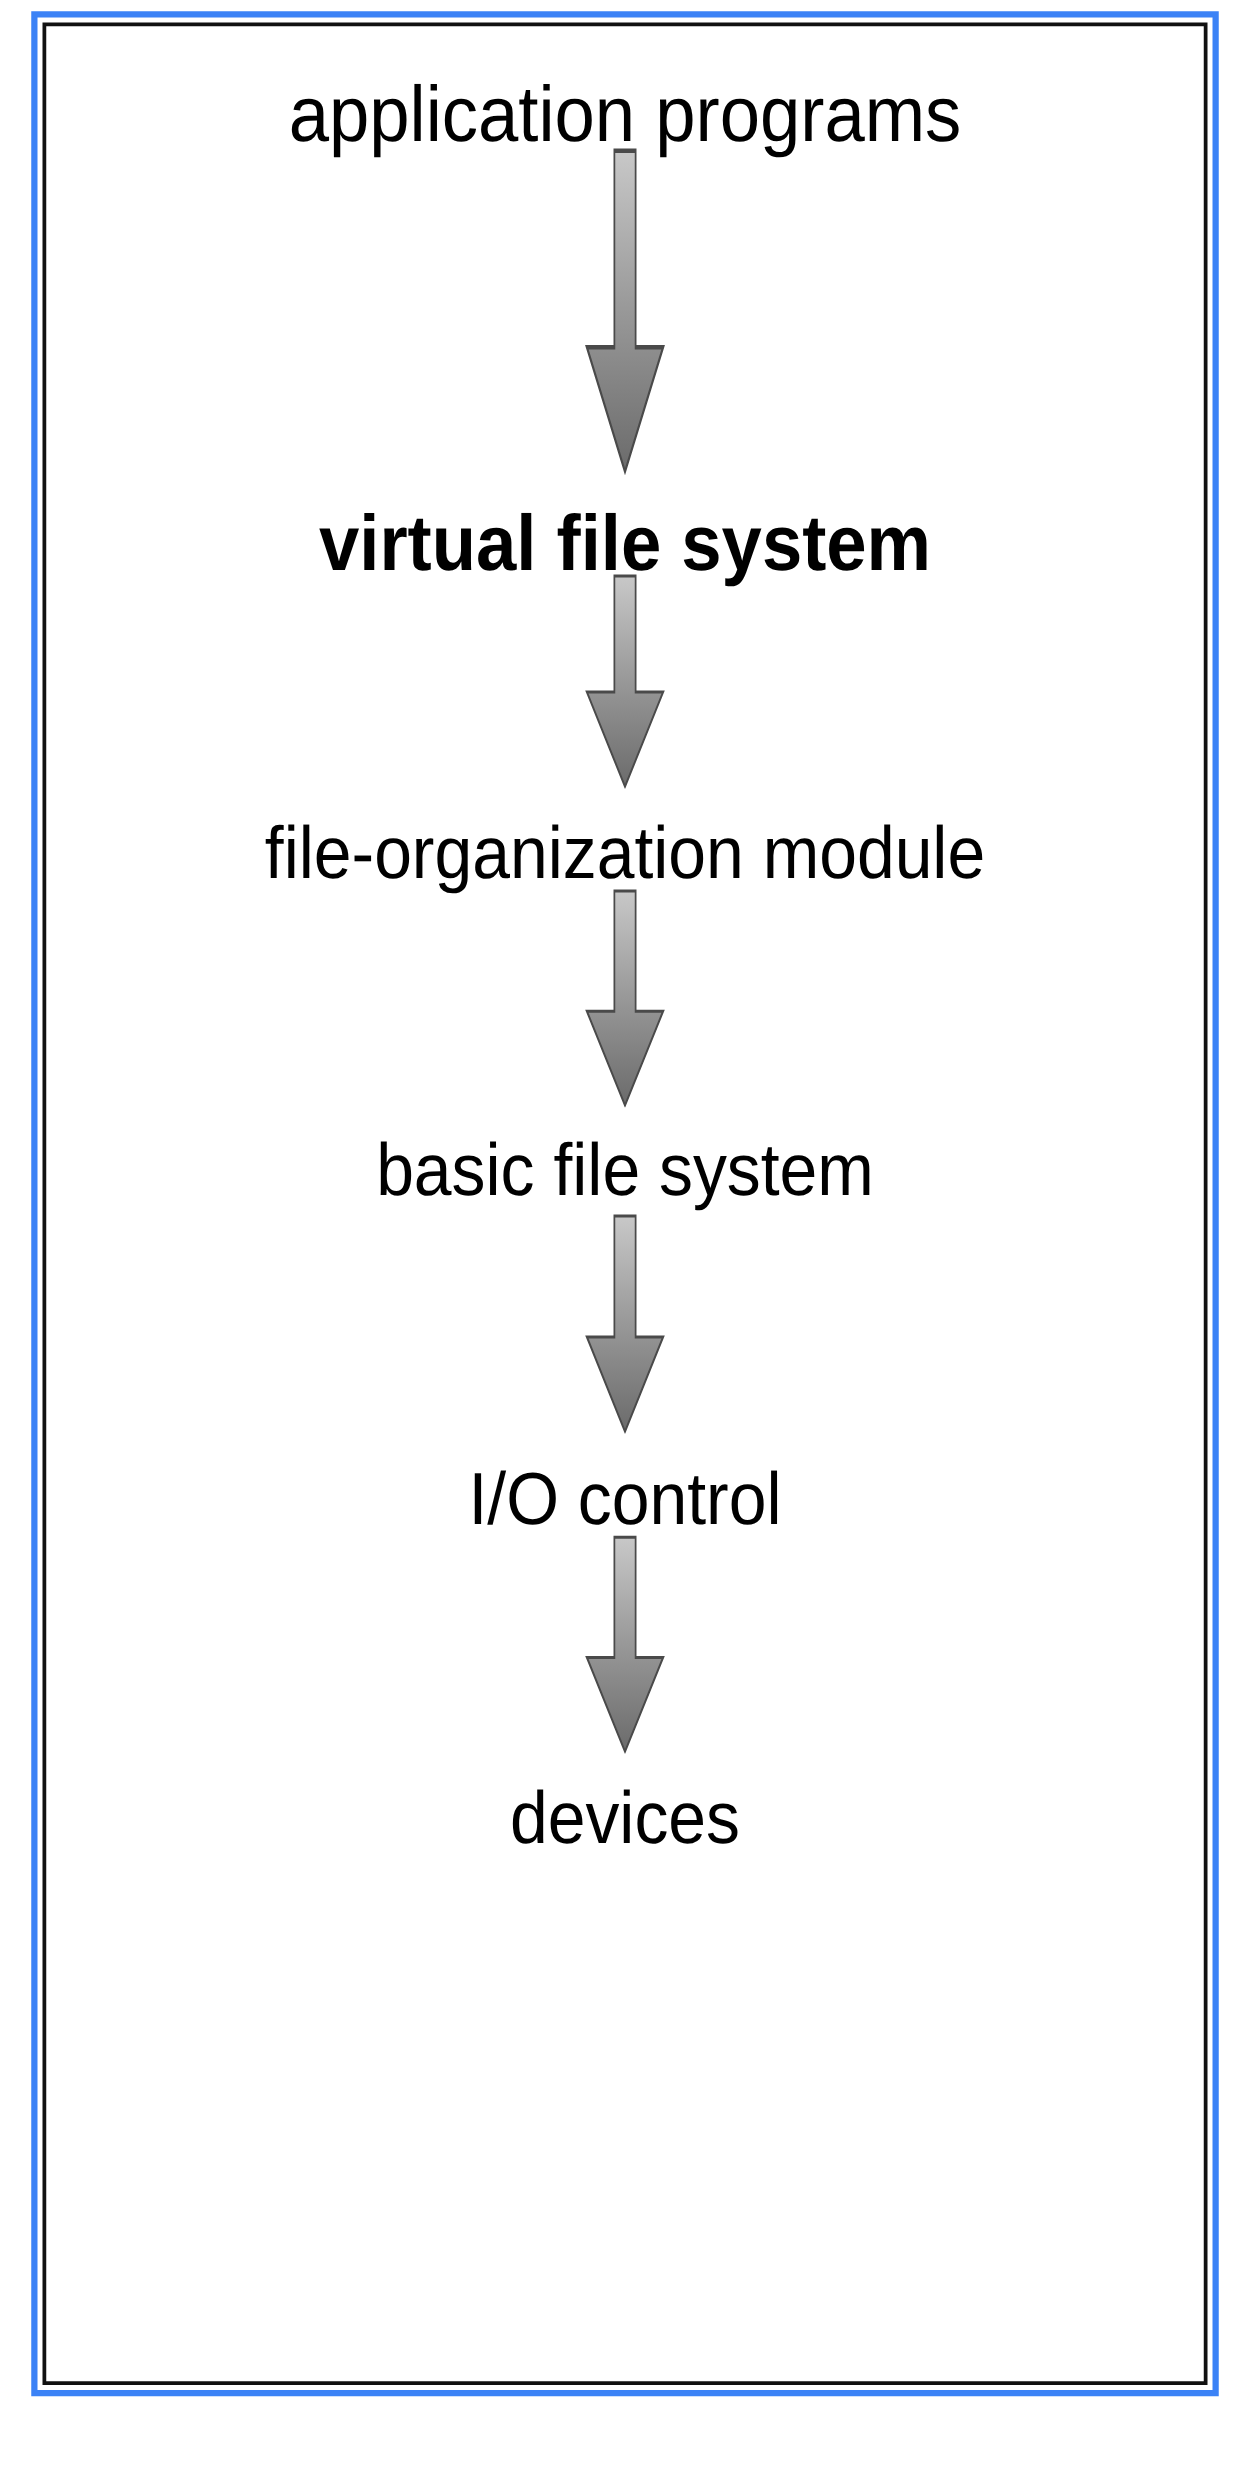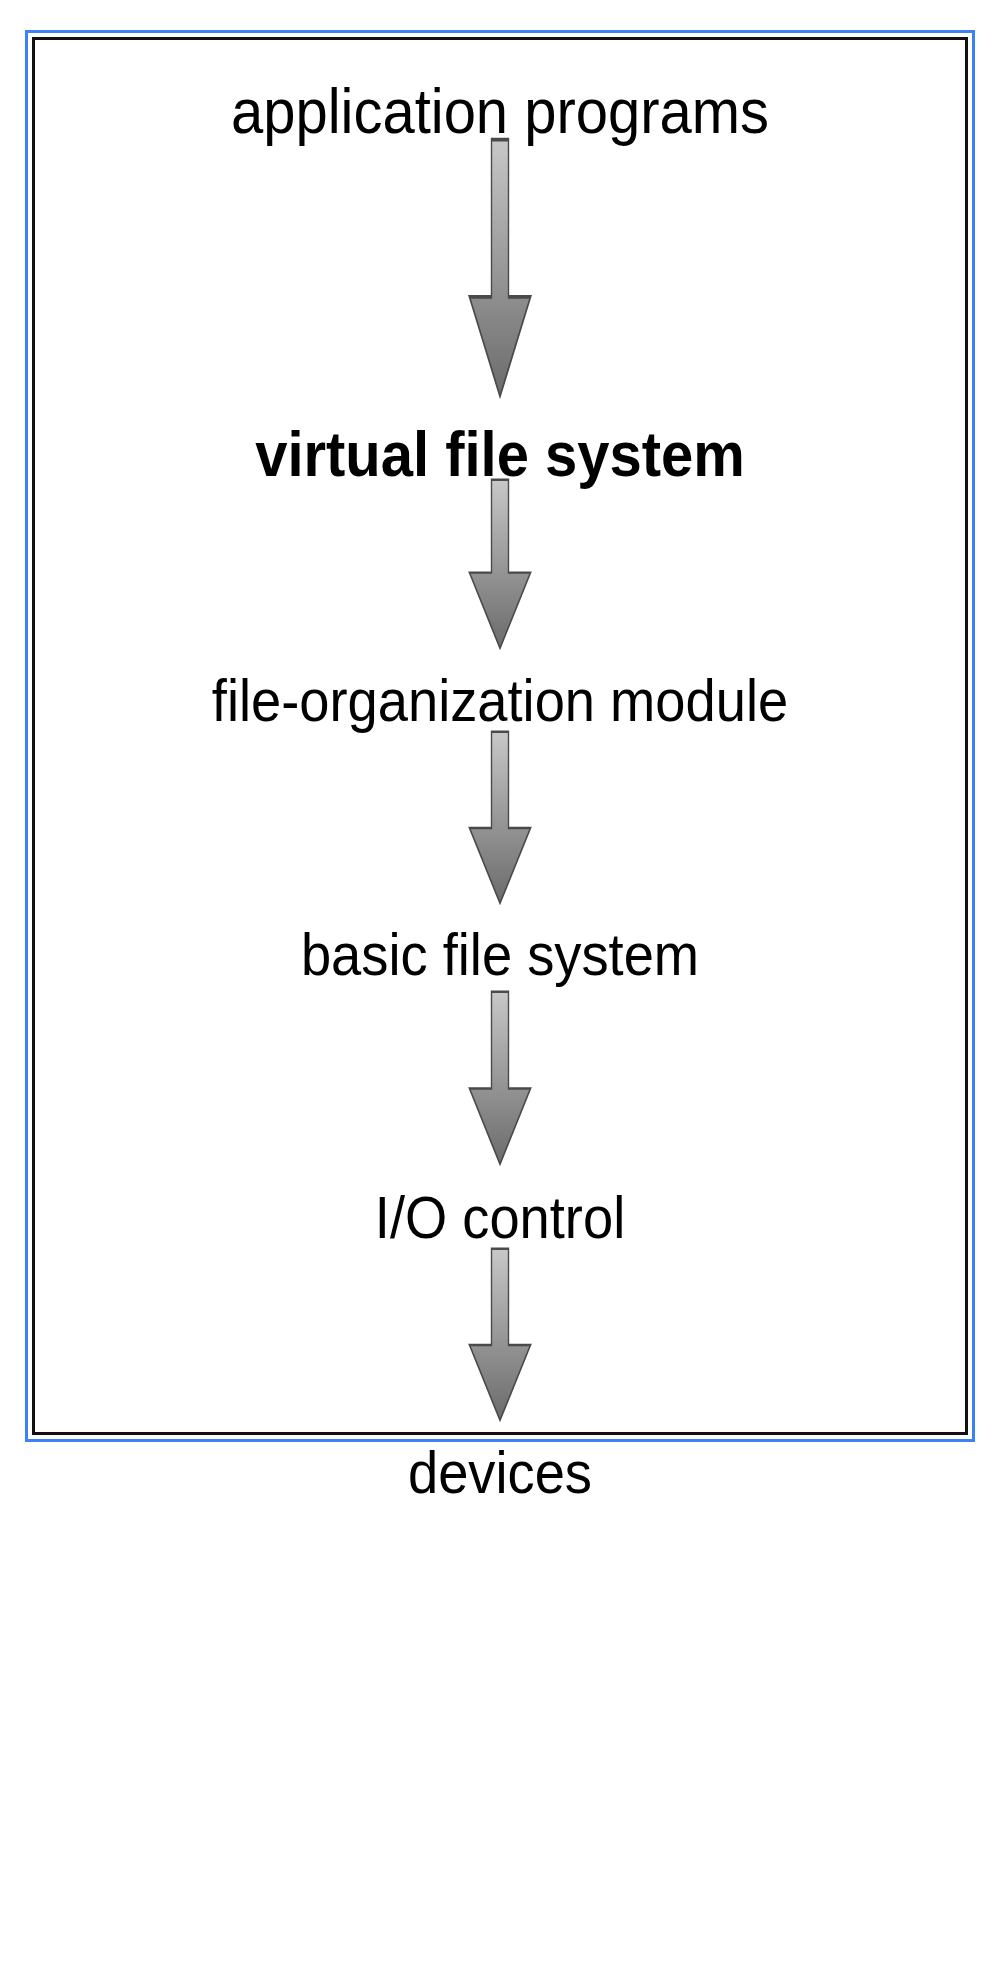--- a/index.html
+++ b/index.html
@@ -11,25 +11,25 @@
     width: 999px;
     height: 1977px;
     font-family: "Liberation Sans", sans-serif;
     overflow: hidden;
   }
 
   
   #figure-frame {
     position: absolute;
     left: 25px;
-    top: 30px;
+    top: 9px;
     width: 950px;
-    height: 1412px;
+    height: 1908px;
     box-sizing: border-box;
-    border: 3px solid #3b82f6;
+    border: 5px solid #3b82f6;
     background: #ffffff;
   }
   #figure-frame-inner {
     position: absolute;
     left: 4px;
     top: 4px;
     right: 4px;
     bottom: 4px;
     box-sizing: border-box;
     border: 3px solid #111111;

